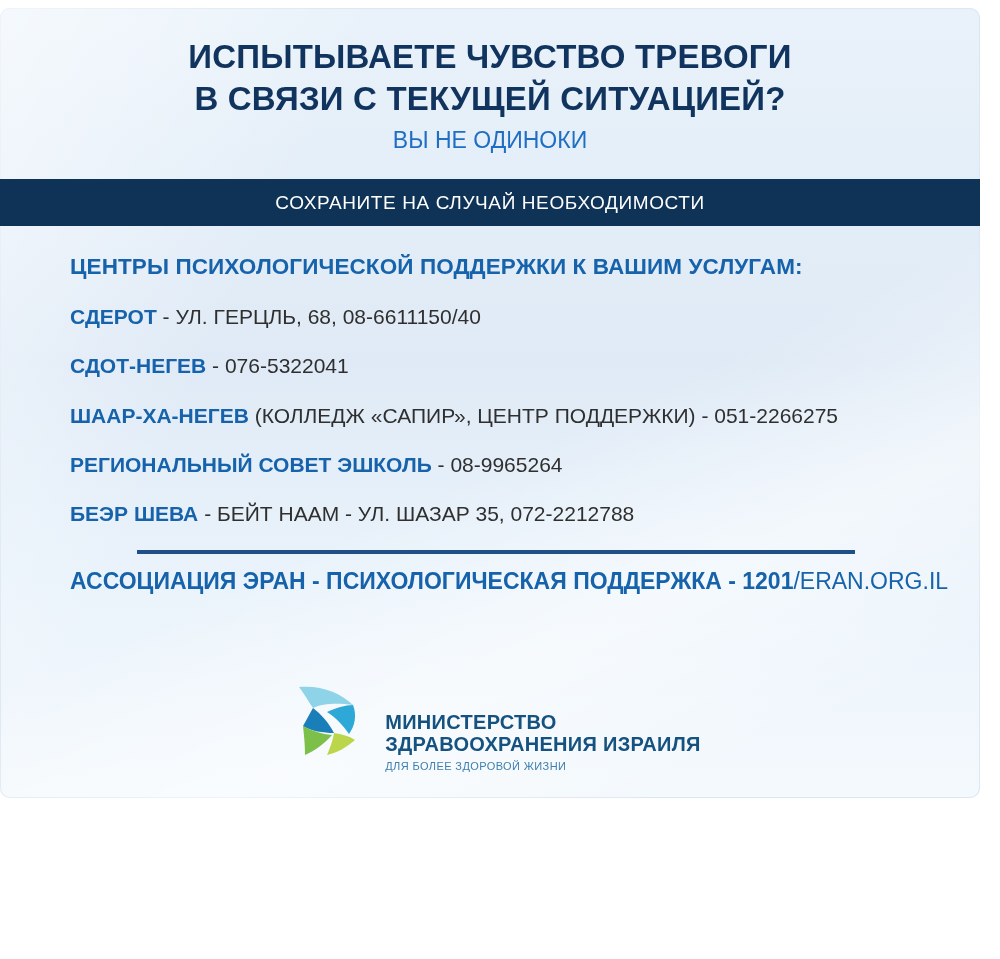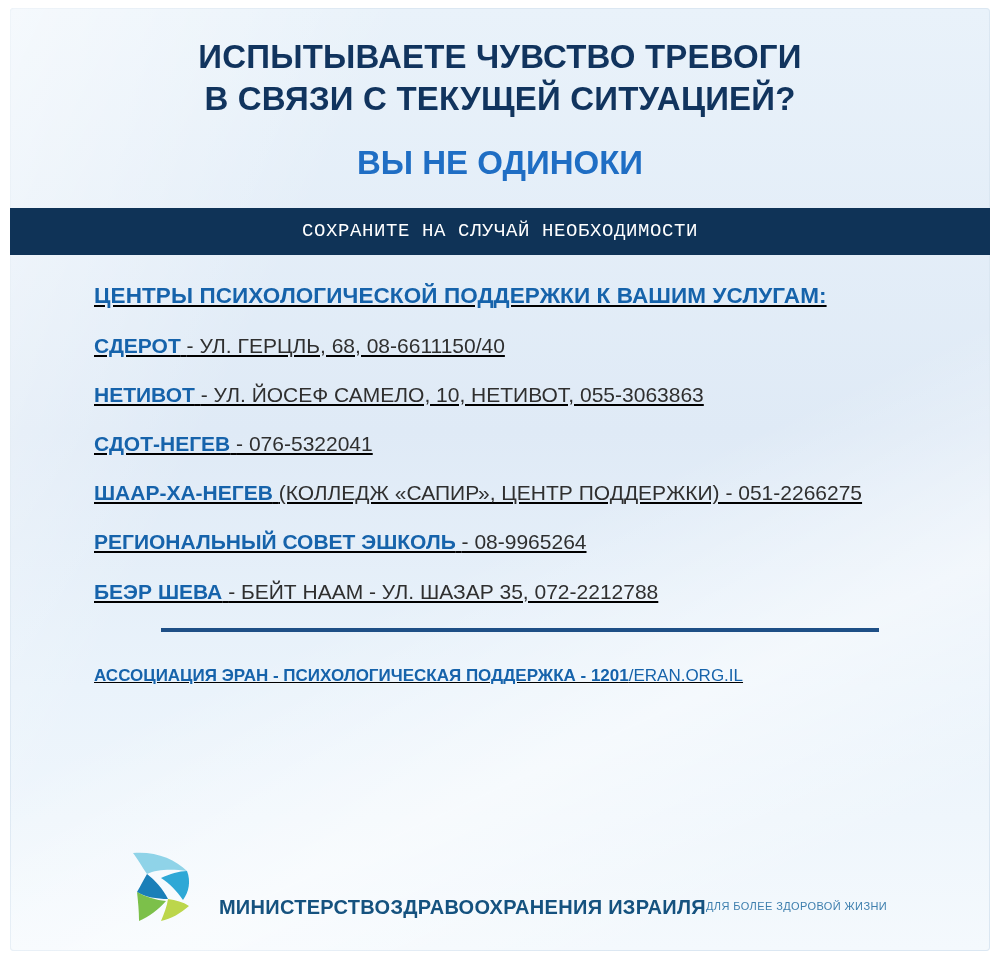--- a/index.html
+++ b/index.html
@@ -20,25 +20,25 @@
     height: 959px;
     box-sizing: border-box;
     background:
       linear-gradient(180deg, #ffffff 0%, #ffffff 100%);
     overflow: hidden;
   }
 
   
   .card {
     position: absolute;
-    left: 10px;
+    left: 0;
     top: 8px;
     width: 980px;
-    height: 943px;
-    border-radius: 4px;
+    height: 790px;
+    border-radius: 10px;
     background: linear-gradient(180deg, #e9f2fa 0%, #dfeaf6 45%, #eaf3fb 72%, #f4f9fd 100%);
     box-shadow: inset 0 0 0 1px #dbe7f2;
     overflow: hidden;
   }
 
   
   .card::before {
     content: "";
     position: absolute;
     inset: 0;
@@ -57,23 +57,23 @@
   .headline .line1,
   .headline .line2 {
     font-size: 33px;
     font-weight: bold;
     letter-spacing: 0.2px;
     color: #11345e;
     line-height: 1.28;
     text-transform: uppercase;
   }
   .headline .line3 {
-    margin-top: 22px;
-    font-size: 33px;
-    font-weight: bold;
+    margin-top: 6px;
+    font-size: 23px;
+    font-weight: normal;
     color: #1f6ec4;
     line-height: 1.25;
     text-transform: uppercase;
   }
 
   
   .band {
     position: relative;
     margin-top: 18px;
     height: 47px;
@@ -81,28 +81,26 @@
     display: flex;
     align-items: center;
     justify-content: center;
   }
   .band .band-text {
     color: #ffffff;
     font-size: 19px;
     letter-spacing: 0.6px;
     text-transform: uppercase;
     font-weight: normal;
-    font-family: Liberation Mono, monospace;
   }
 
   
   .body {
     position: relative;
-    padding: 28px 0 0 16px;
-    text-decoration: underline;
+    padding: 28px 0 0 2px;
   }
   .section-title {
     margin: 0 0 0 68px;
     font-size: 22.5px;
     font-weight: bold;
     color: #1663ab;
     letter-spacing: 0.1px;
     text-transform: uppercase;
   }
 
@@ -127,22 +125,22 @@
   }
 
   .divider {
     margin: 8px 0 0 135px;
     width: 718px;
     height: 4px;
     background: #1e4f86;
   }
 
   .footer-line {
-    margin: 34px 0 0 68px;
-    font-size: 17px;
+    margin: 14px 0 0 68px;
+    font-size: 23px;
     color: #1663ab;
     font-weight: bold;
     text-transform: uppercase;
   }
   .footer-line .url {
     font-weight: normal;
     color: #1663ab;
   }
 
   
@@ -156,21 +154,21 @@
     justify-content: center;
     gap: 14px;
   }
   .logo-mark {
     width: 92px;
     height: 78px;
     flex: 0 0 auto;
   }
   .logo-text {
     display: flex;
-    flex-direction: row;
+    flex-direction: column;
     justify-content: center;
     line-height: 1.12;
     margin-top: 43px;
   }
   .logo-text .l1,
   .logo-text .l2 {
     font-size: 20px;
     font-weight: bold;
     color: #15527f;
     letter-spacing: 0.3px;
@@ -203,24 +201,20 @@
     <div class="body">
       <div class="section-title">ЦЕНТРЫ ПСИХОЛОГИЧЕСКОЙ ПОДДЕРЖКИ К ВАШИМ УСЛУГАМ:</div>
 
       <div class="entries">
 
         <div class="entry">
           <span class="name">СДЕРОТ</span>
           <span class="rest">- УЛ. ГЕРЦЛЬ, 68, 08-6611150/40</span>
         </div>
 
-        <div class="entry">
-          <span class="name">НЕТИВОТ</span>
-          <span class="rest">- УЛ. ЙОСЕФ САМЕЛО, 10, НЕТИВОТ, 055-3063863</span>
-        </div>
 
 
 
         <div class="entry">
           <span class="name">СДОТ-НЕГЕВ</span>
           <span class="rest">- 076-5322041</span>
         </div>
 
         <div class="entry">
           <span class="name">ШААР-ХА-НЕГЕВ</span>

